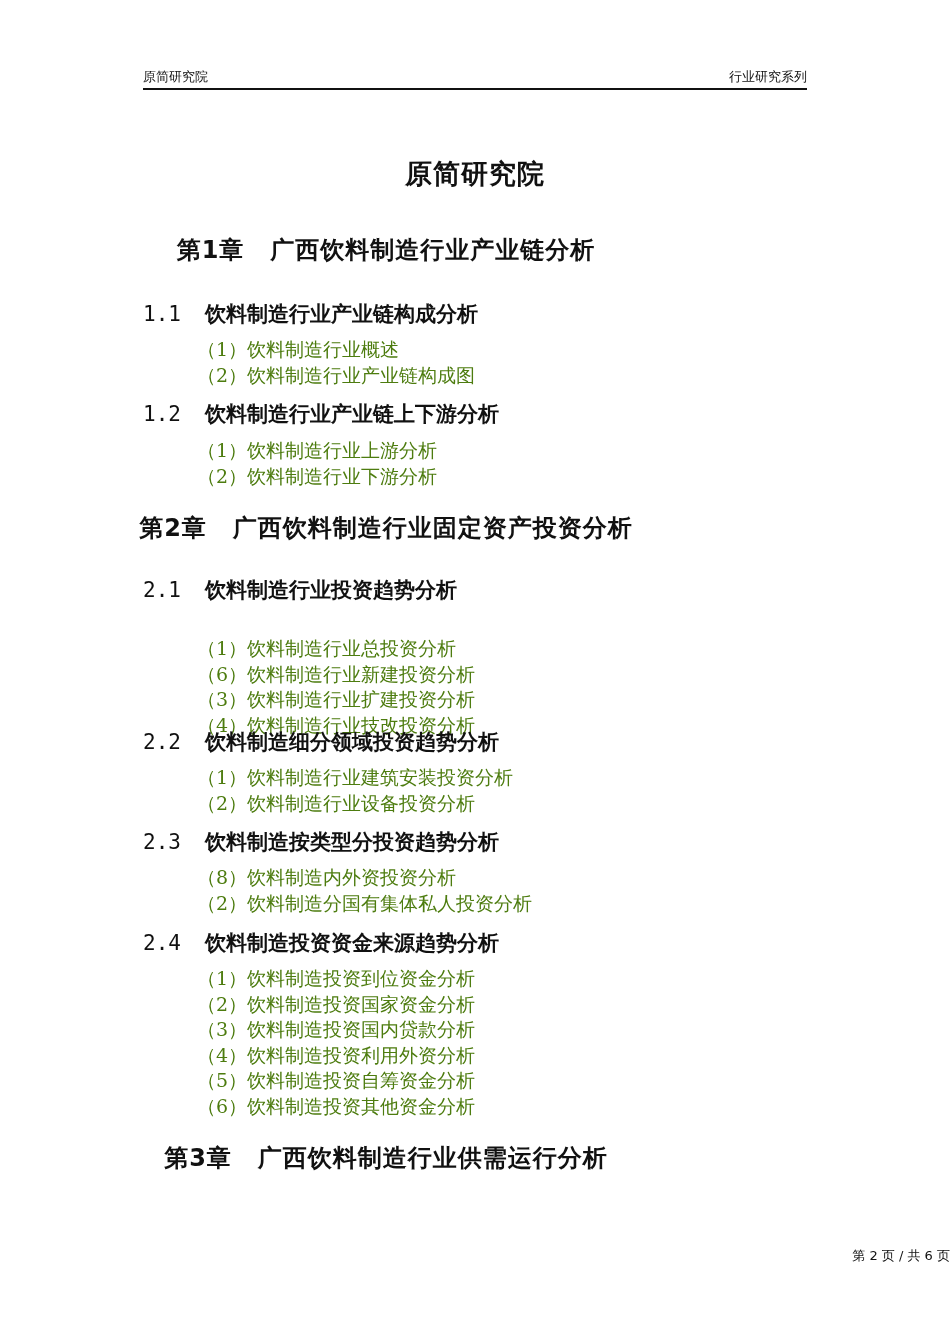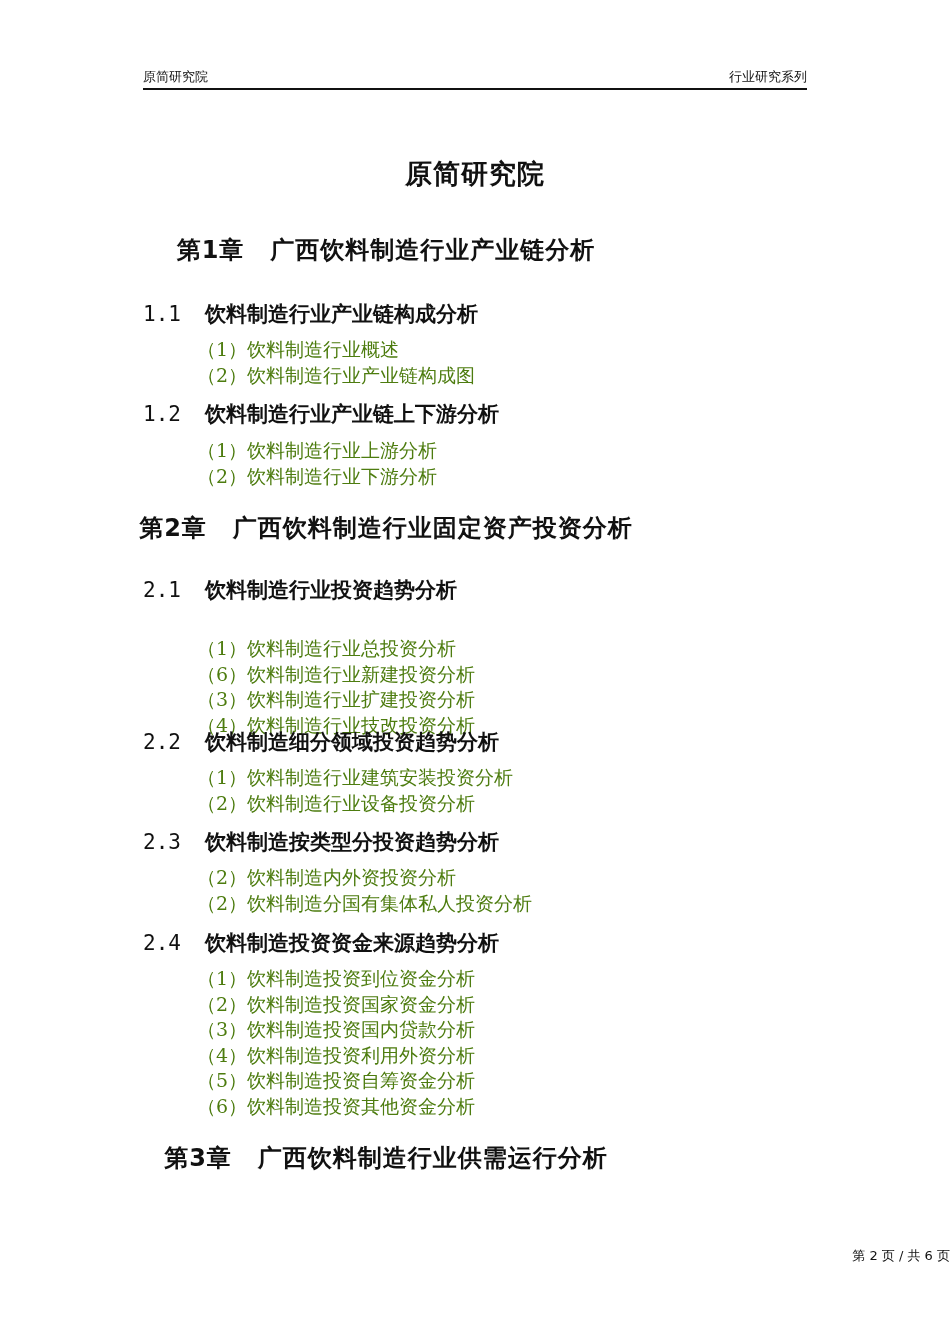--- a/index.html
+++ b/index.html
@@ -64,21 +64,21 @@
 </div>
 <div class="items" style="top:765px;">
   <div>（1）饮料制造行业建筑安装投资分析</div>
   <div>（2）饮料制造行业设备投资分析</div>
 </div>
 
 <div class="section" style="top:828px;">
   <span class="sn">2.3</span><span>饮料制造按类型分投资趋势分析</span>
 </div>
 <div class="items" style="top:865px;">
-  <div>（2）饮料制造内外资投资分析</div>
+  <div>（8）饮料制造内外资投资分析</div>
   <div>（2）饮料制造分国有集体私人投资分析</div>
 </div>
 
 <div class="section" style="top:929px;">
   <span class="sn">2.4</span><span>饮料制造投资资金来源趋势分析</span>
 </div>
 <div class="items" style="top:966px;">
   <div>（1）饮料制造投资到位资金分析</div>
   <div>（2）饮料制造投资国家资金分析</div>
   <div>（3）饮料制造投资国内贷款分析</div>

